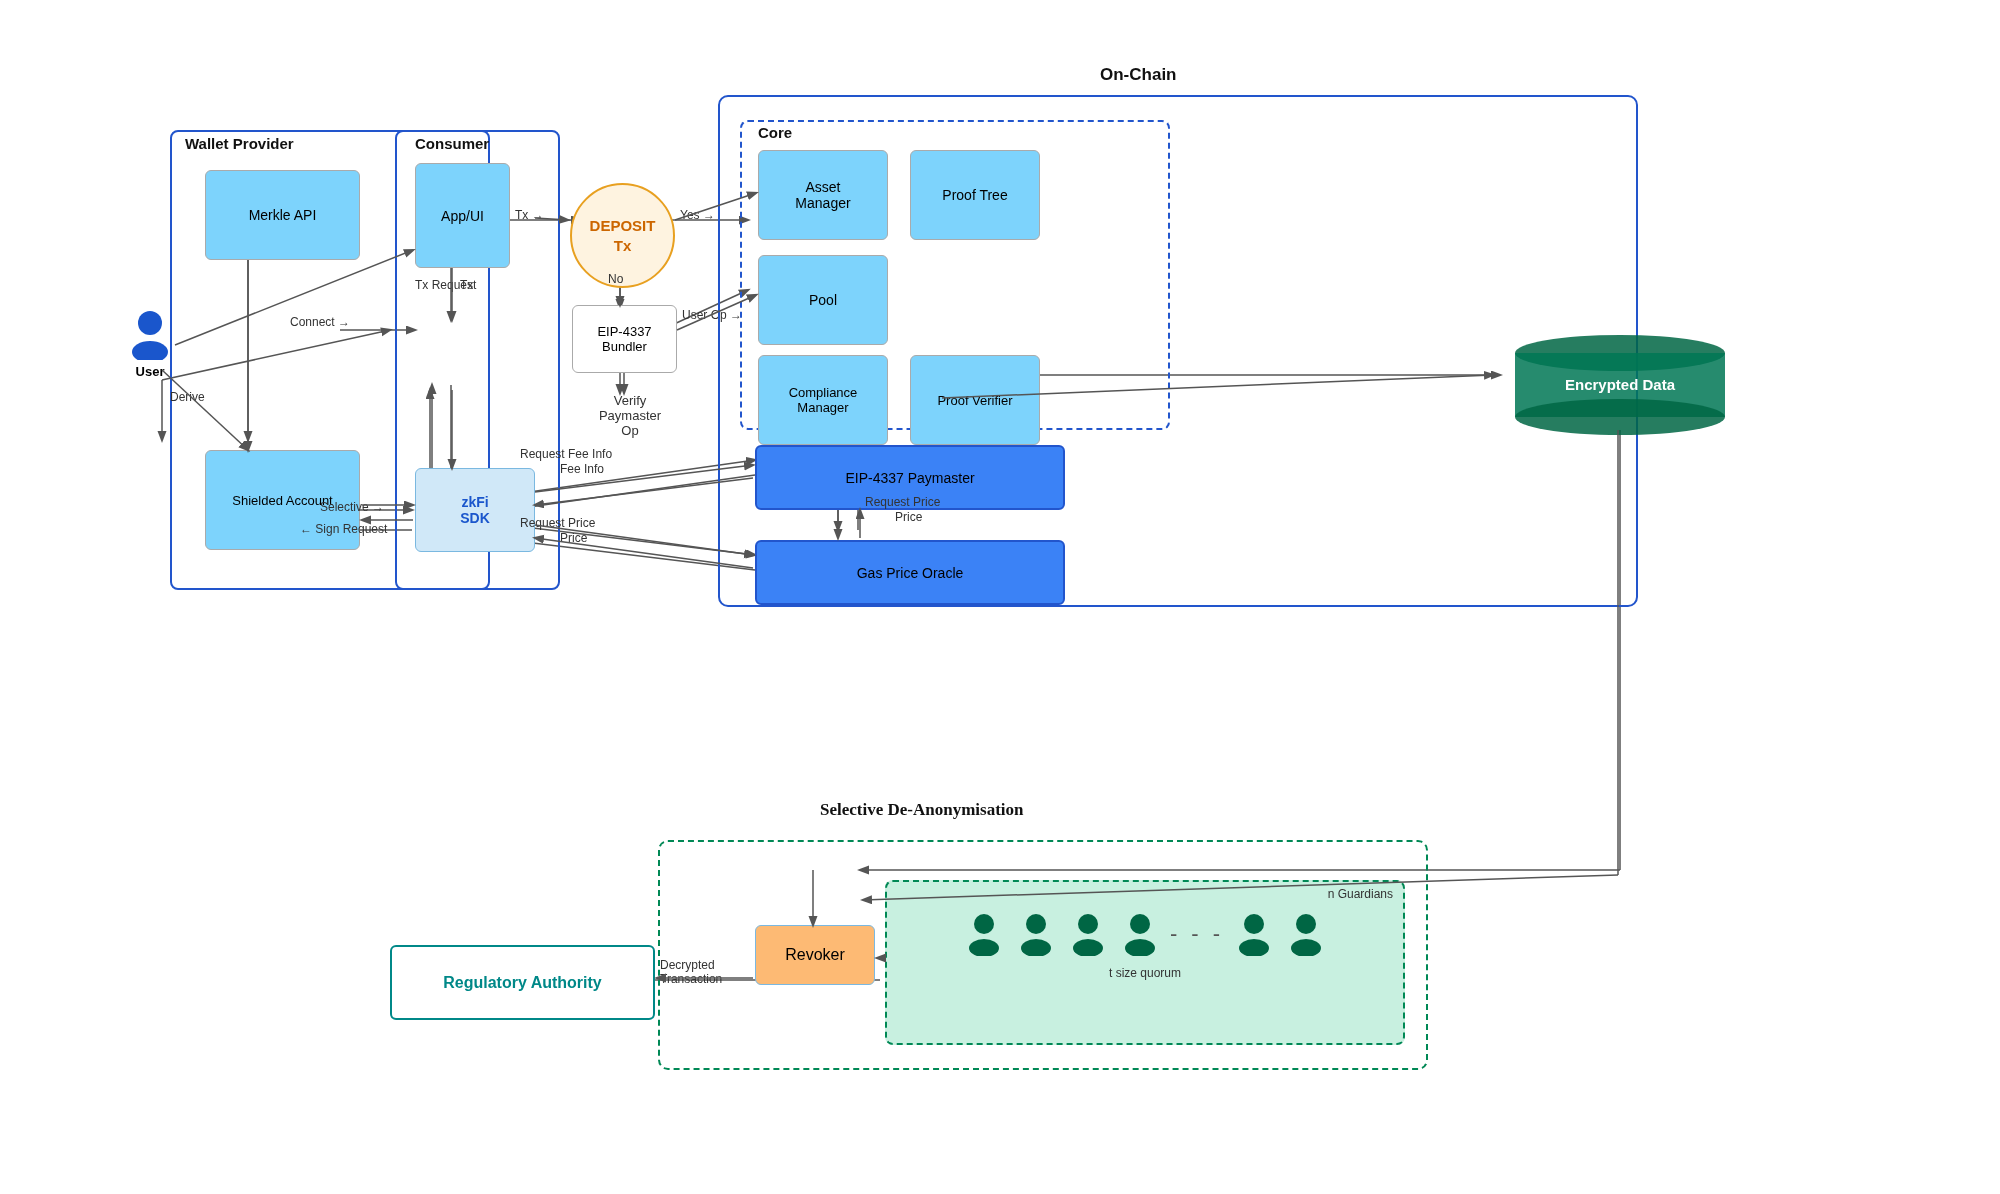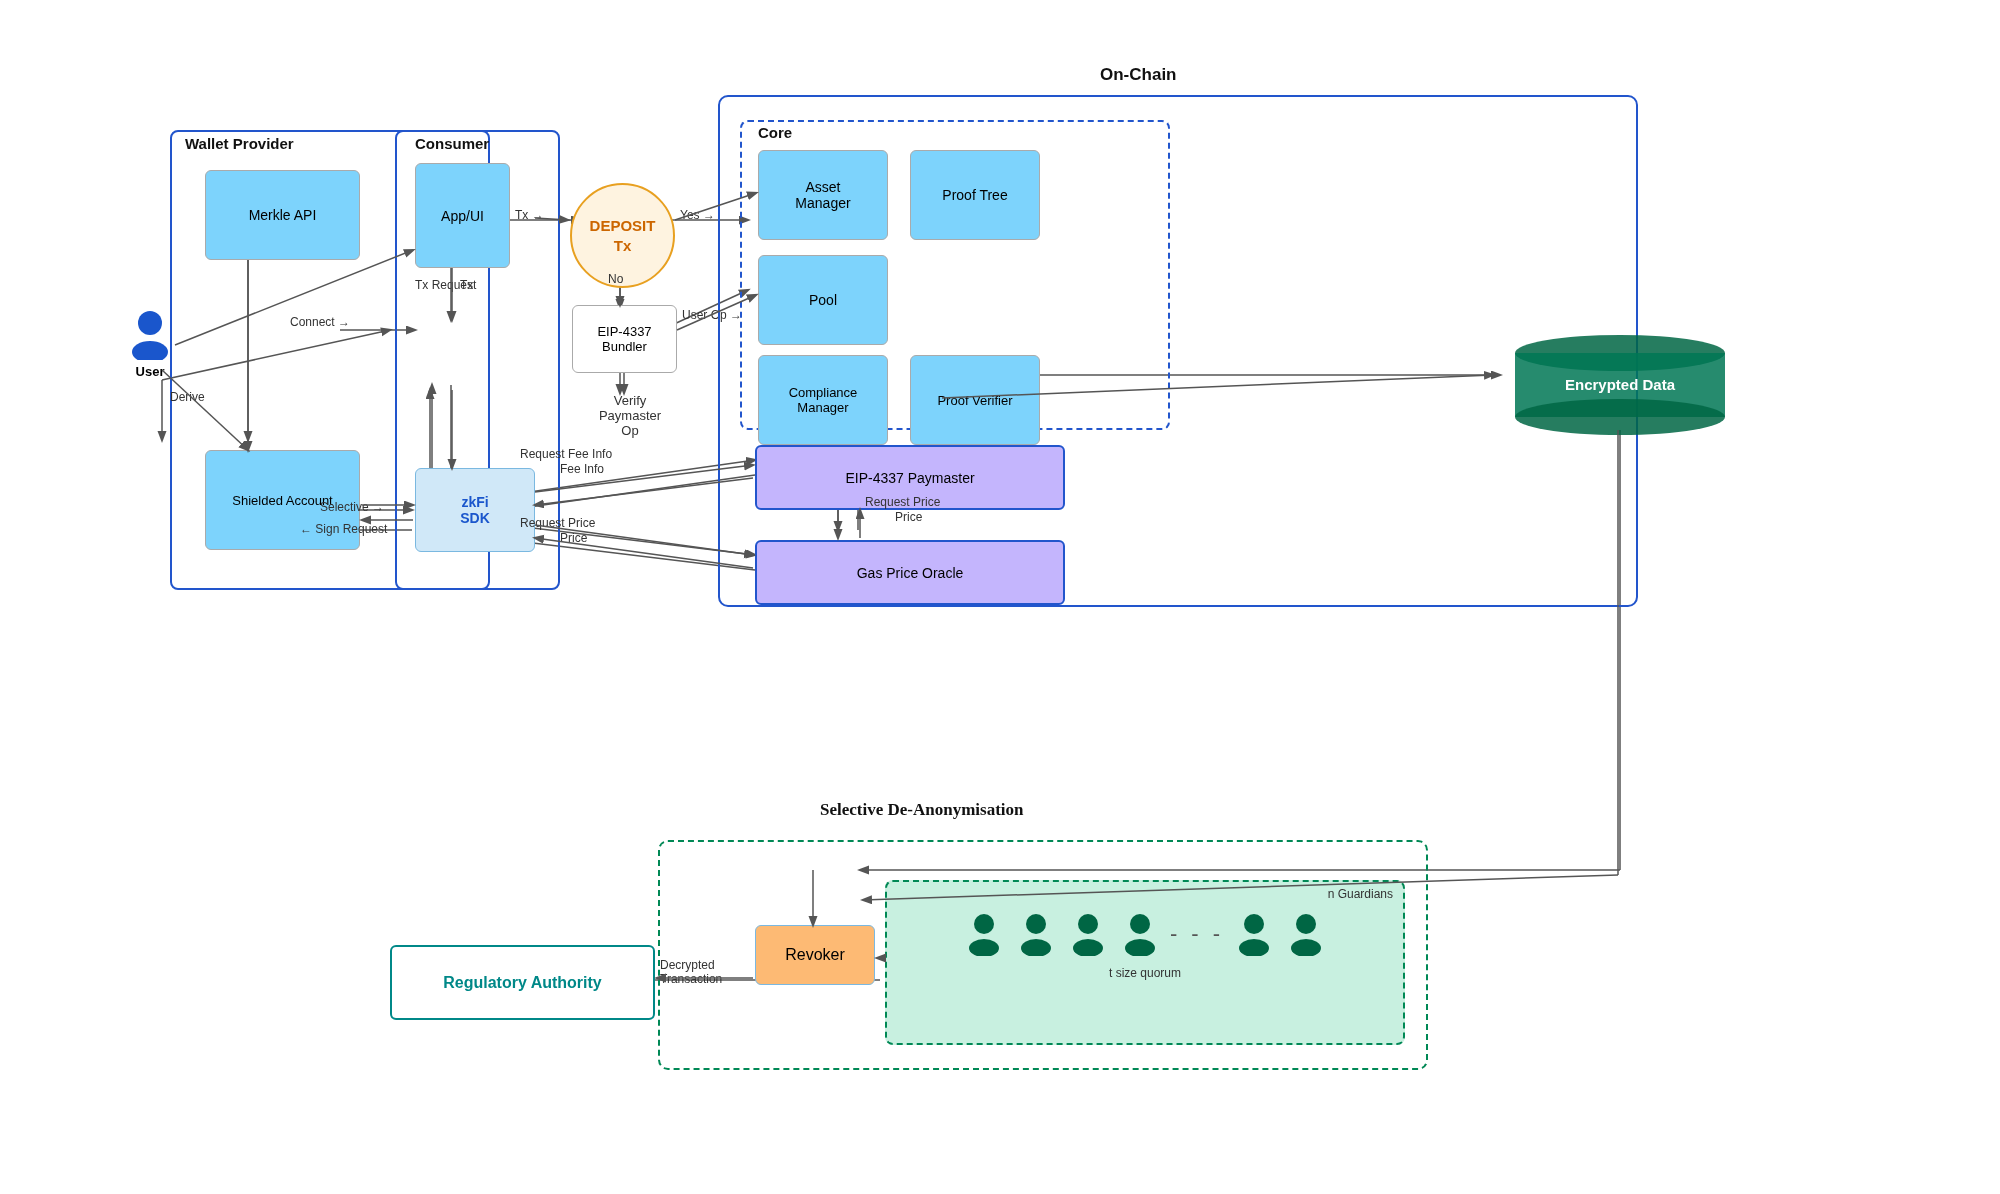--- a/index.html
+++ b/index.html
@@ -33,21 +33,21 @@
     }
     .box-light-blue {
       background: #d0e8f8;
       border: 1.5px solid #7ab8e0;
     }
     .box-light-gray {
       background: #7dd3fc;
       border: 1.5px solid #aaa;
     }
     .box-blue-outline {
-      background: #c4b5fd;
+      background: #3b82f6;
       border: 2px solid #2255cc;
     }
     .section-label {
       position: absolute;
       font-size: 16px;
       font-weight: 700;
       color: #111;
     }
     .section-box {
       position: absolute;

